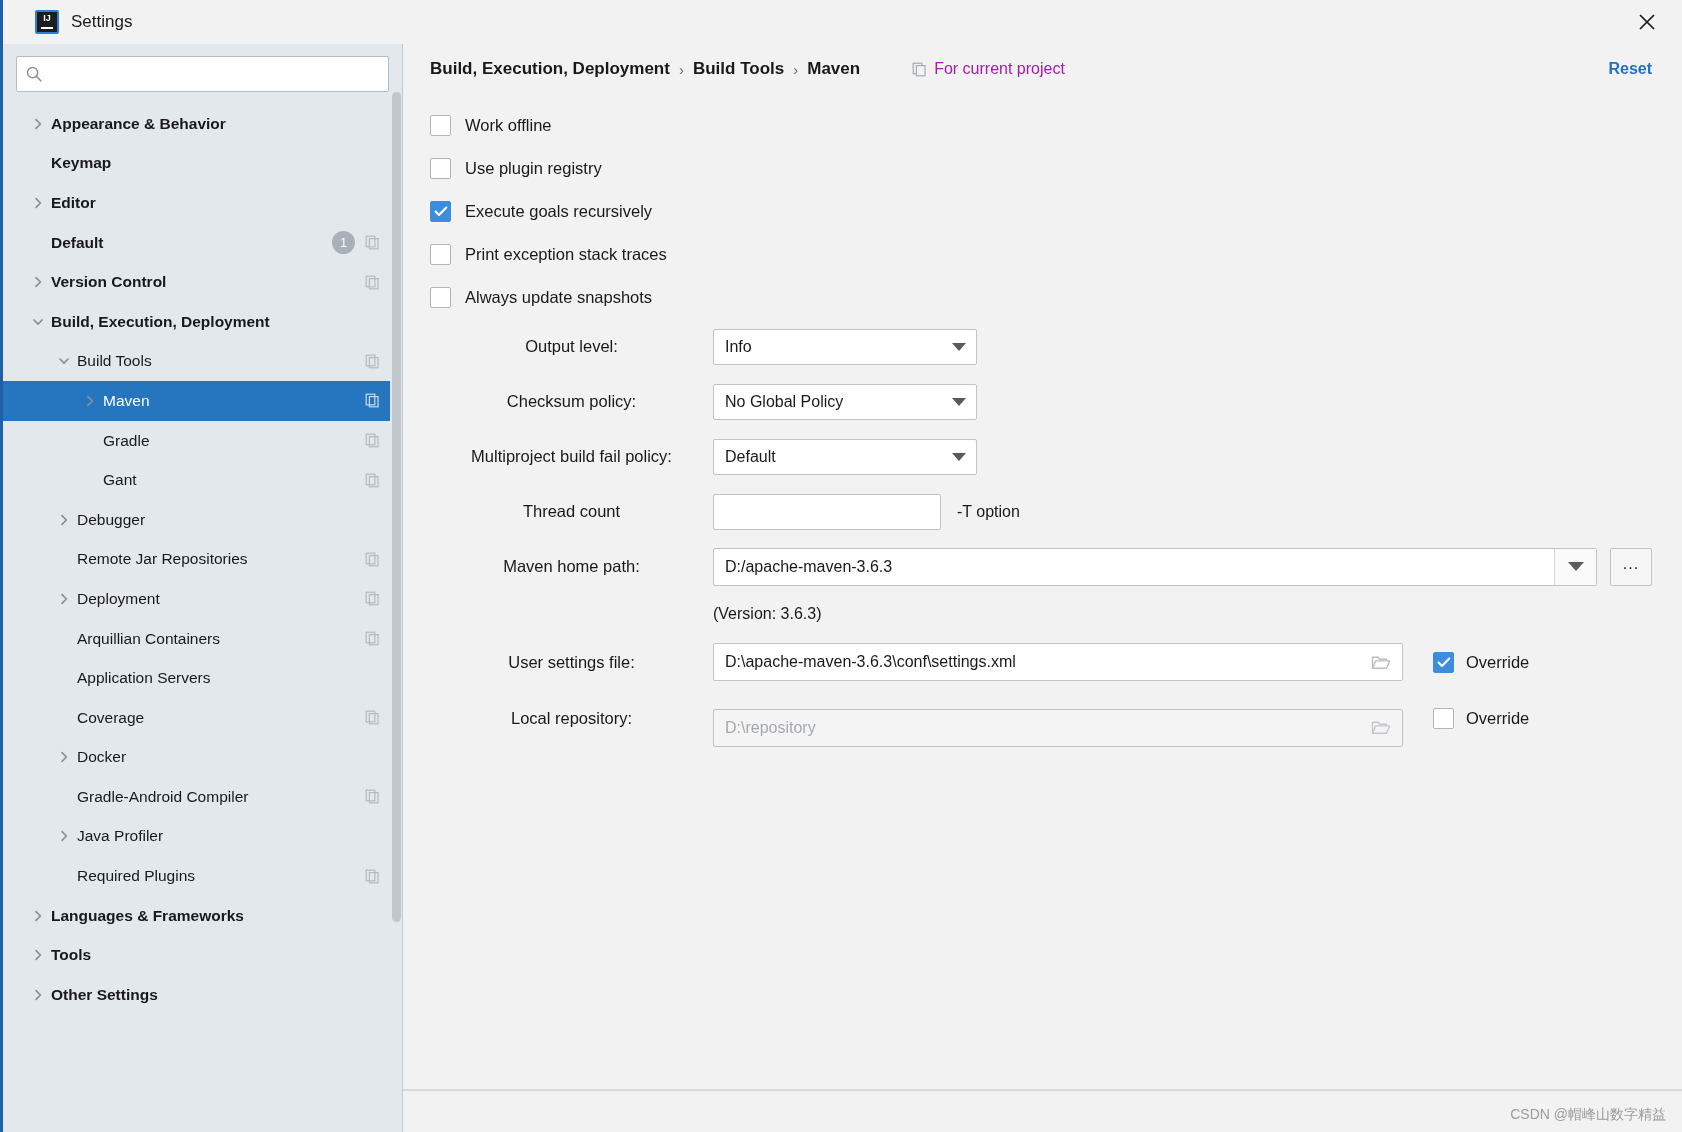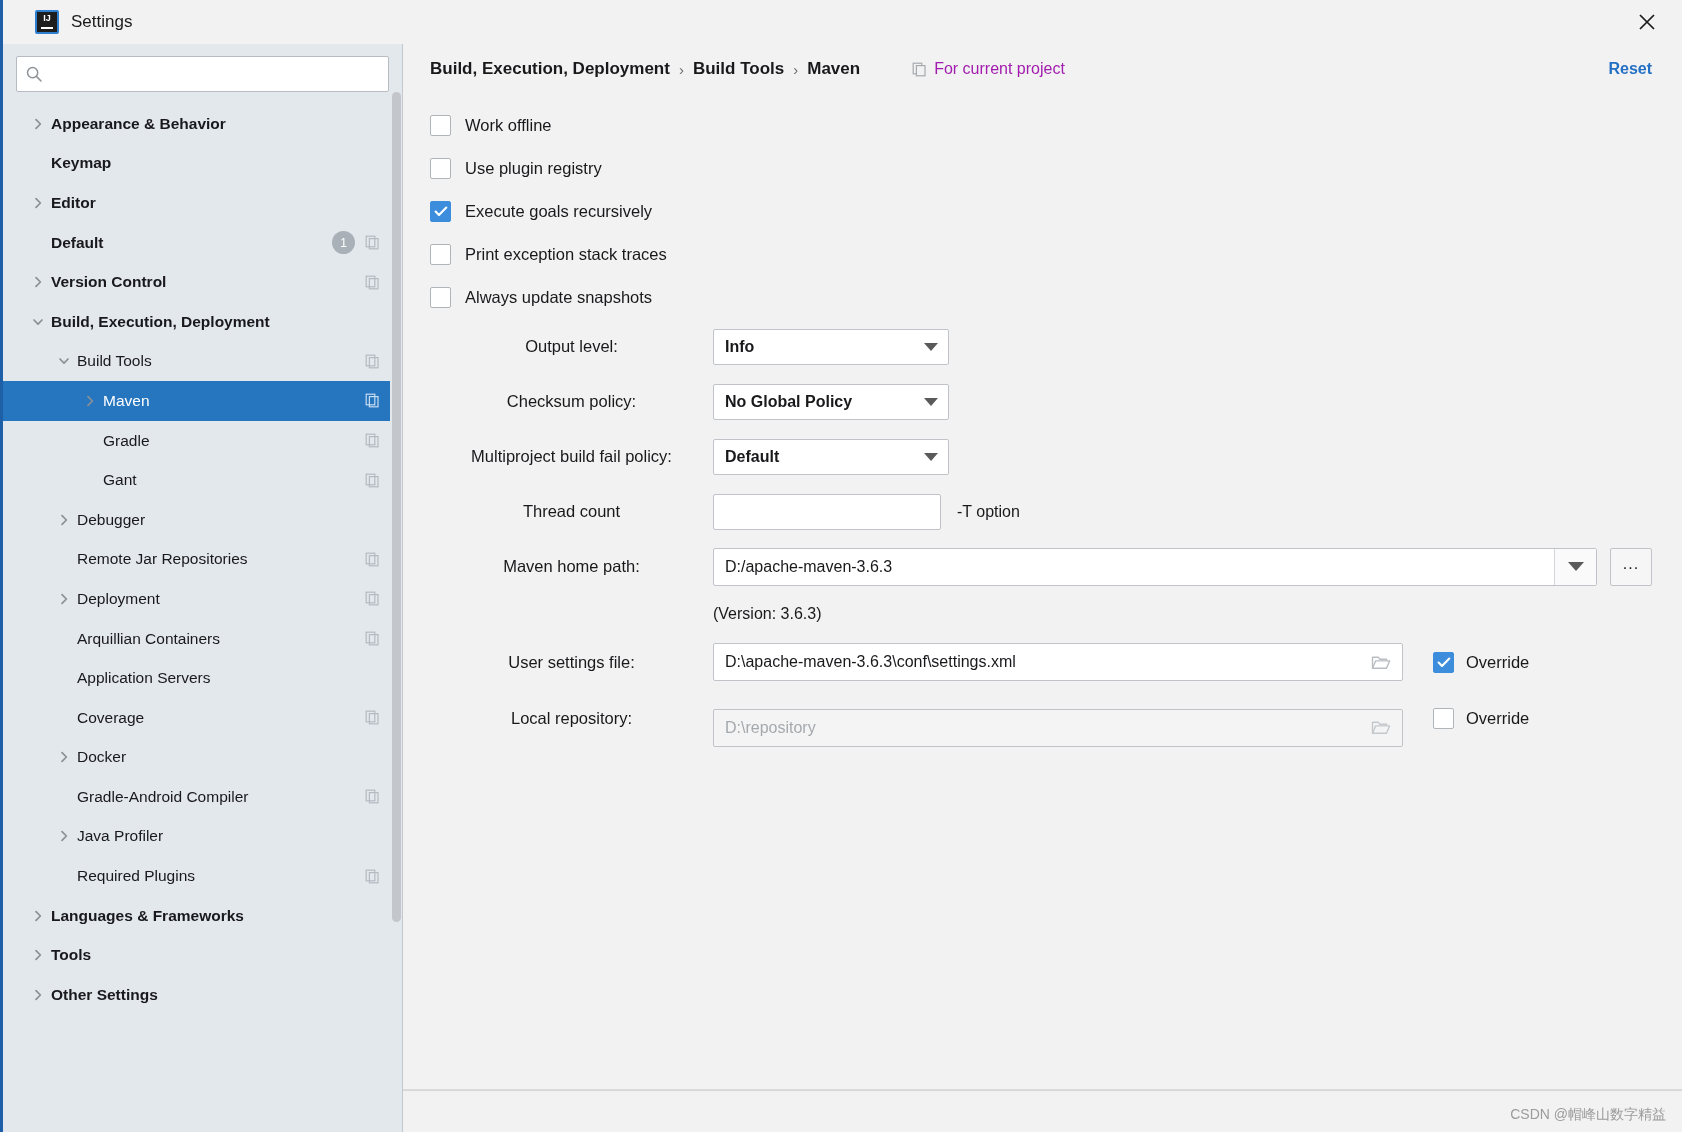--- a/index.html
+++ b/index.html
@@ -215,29 +215,28 @@
   .form-row {
     display: flex; align-items: center;
     height: 55px;
   }
   .form-label {
     font-size: 16.5px; color: #19191c;
     font-family: "Liberation Sans", sans-serif;
     width: 283px; flex: 0 0 283px; text-align: center;
   }
   .combo {
-    width: 236px; height: 36px;
+    width: 264px; height: 36px;
     background: #ffffff;
     border: 1px solid #c0c4c8;
     border-radius: 2px;
     display: flex; align-items: center;
     padding: 0 6px 0 11px;
     cursor: pointer;
     position: relative;
-    font-weight: bold;
   }
   .combo .combo-text {
     flex: 1;
     font-size: 16px; color: #19191c;
     font-family: "Liberation Sans", sans-serif;
     white-space: nowrap; overflow: hidden;
   }
   .caret {
     width: 22px; flex: 0 0 22px;
     display: flex; align-items: center; justify-content: center;

